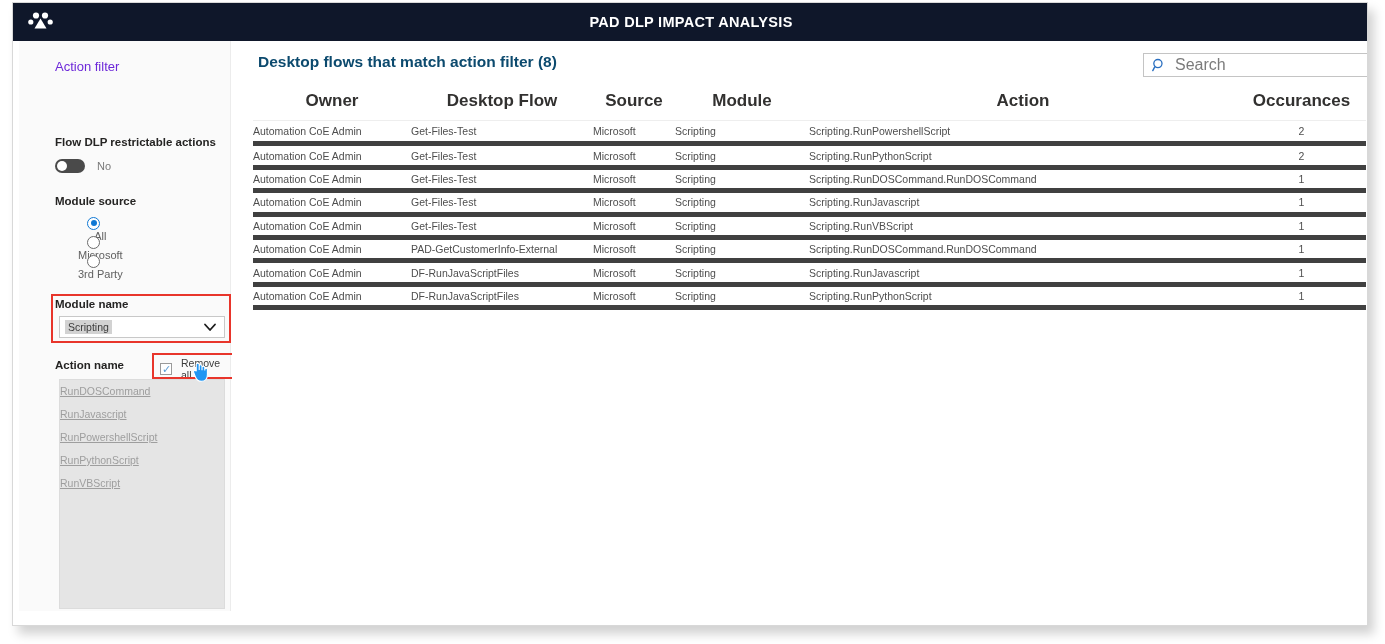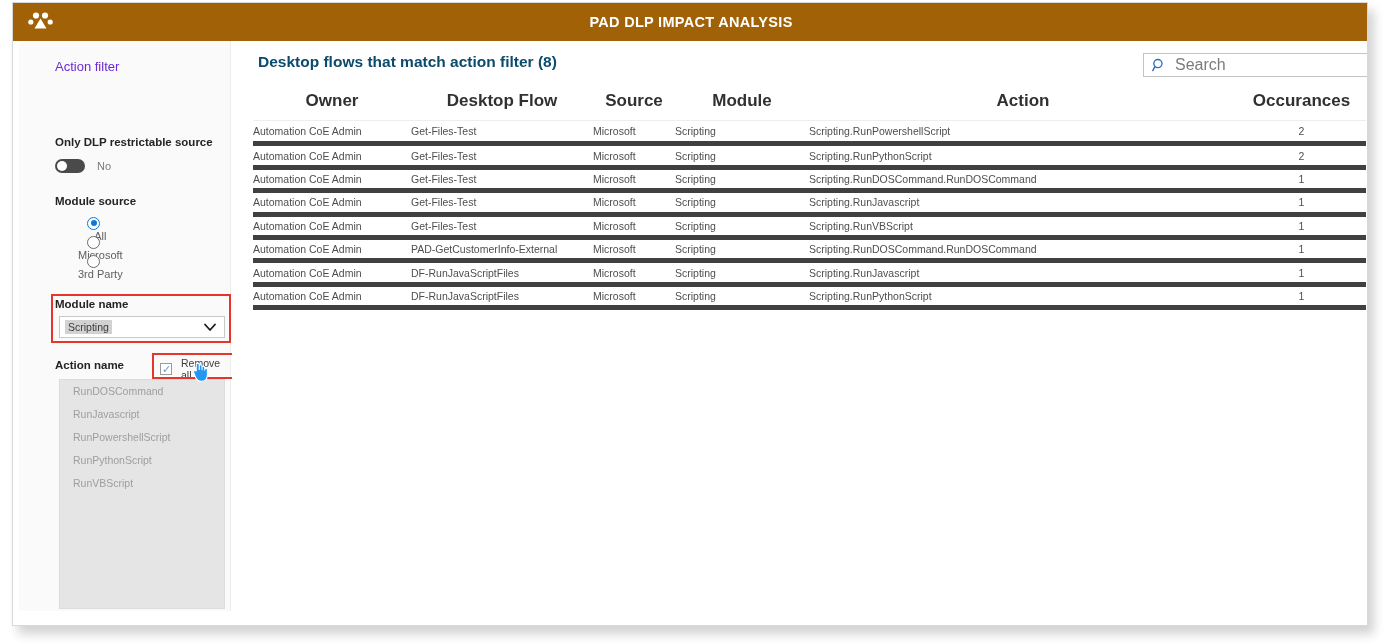--- a/index.html
+++ b/index.html
@@ -18,21 +18,21 @@
     background: #ffffff;
     border: 1px solid #d8d8d8;
     box-shadow: 6px 8px 10px rgba(0,0,0,0.18);
     overflow: hidden;
   }
 
   
   #header {
     position: absolute; left: 0; top: 0;
     width: 1356px; height: 38px;
-    background: #a16207;
+    background: #0f172a;
     display: flex; align-items: center;
   }
   #header-logo {
     position: absolute; left: 13px; top: 5px;
     width: 30px; height: 28px;
     display: flex; align-items: center; justify-content: center;
   }
   #header-title {
     width: 100%;
     text-align: center;
@@ -126,21 +126,21 @@
 
   
   #action-listbox {
     position: absolute; left: 40px; top: 338px;
     width: 166px; height: 230px;
     background: #e5e5e5;
     border: 1px solid #dcdcdc;
   }
   .action-list-item {
     font-size: 10.5px; color: #9e9e9e;
-    padding-left: 13px; height: 23px; line-height: 23px;
+    height: 23px; line-height: 23px; text-decoration: underline;
   }
 
   
   .annot-rect {
     position: absolute; border: 2.2px solid #e8352b;
     pointer-events: none;
   }
   #annot-module { left: 32px; top: 253px; width: 180px; height: 49px; }
   #annot-remove { left: 133px; top: 312px; width: 92px; height: 26px; }
 
@@ -217,21 +217,21 @@
     </div>
     <div id="header-title">PAD DLP IMPACT ANALYSIS</div>
   </div>
 
   <div id="body-area">
 
     <div id="sidebar">
 
       <div id="sidebar-title">Action filter</div>
 
-      <div class="filter-label" style="top:95px;">Only DLP restrictable source</div>
+      <div class="filter-label" style="top:95px;">Flow DLP restrictable actions</div>
 
       <div id="toggle-row">
         <span class="toggle-track">
           <span class="toggle-knob"></span>
         </span>
         <span id="toggle-text">No</span>
       </div>
 
       <div class="filter-label" style="top:154px;">Module source</div>
 

